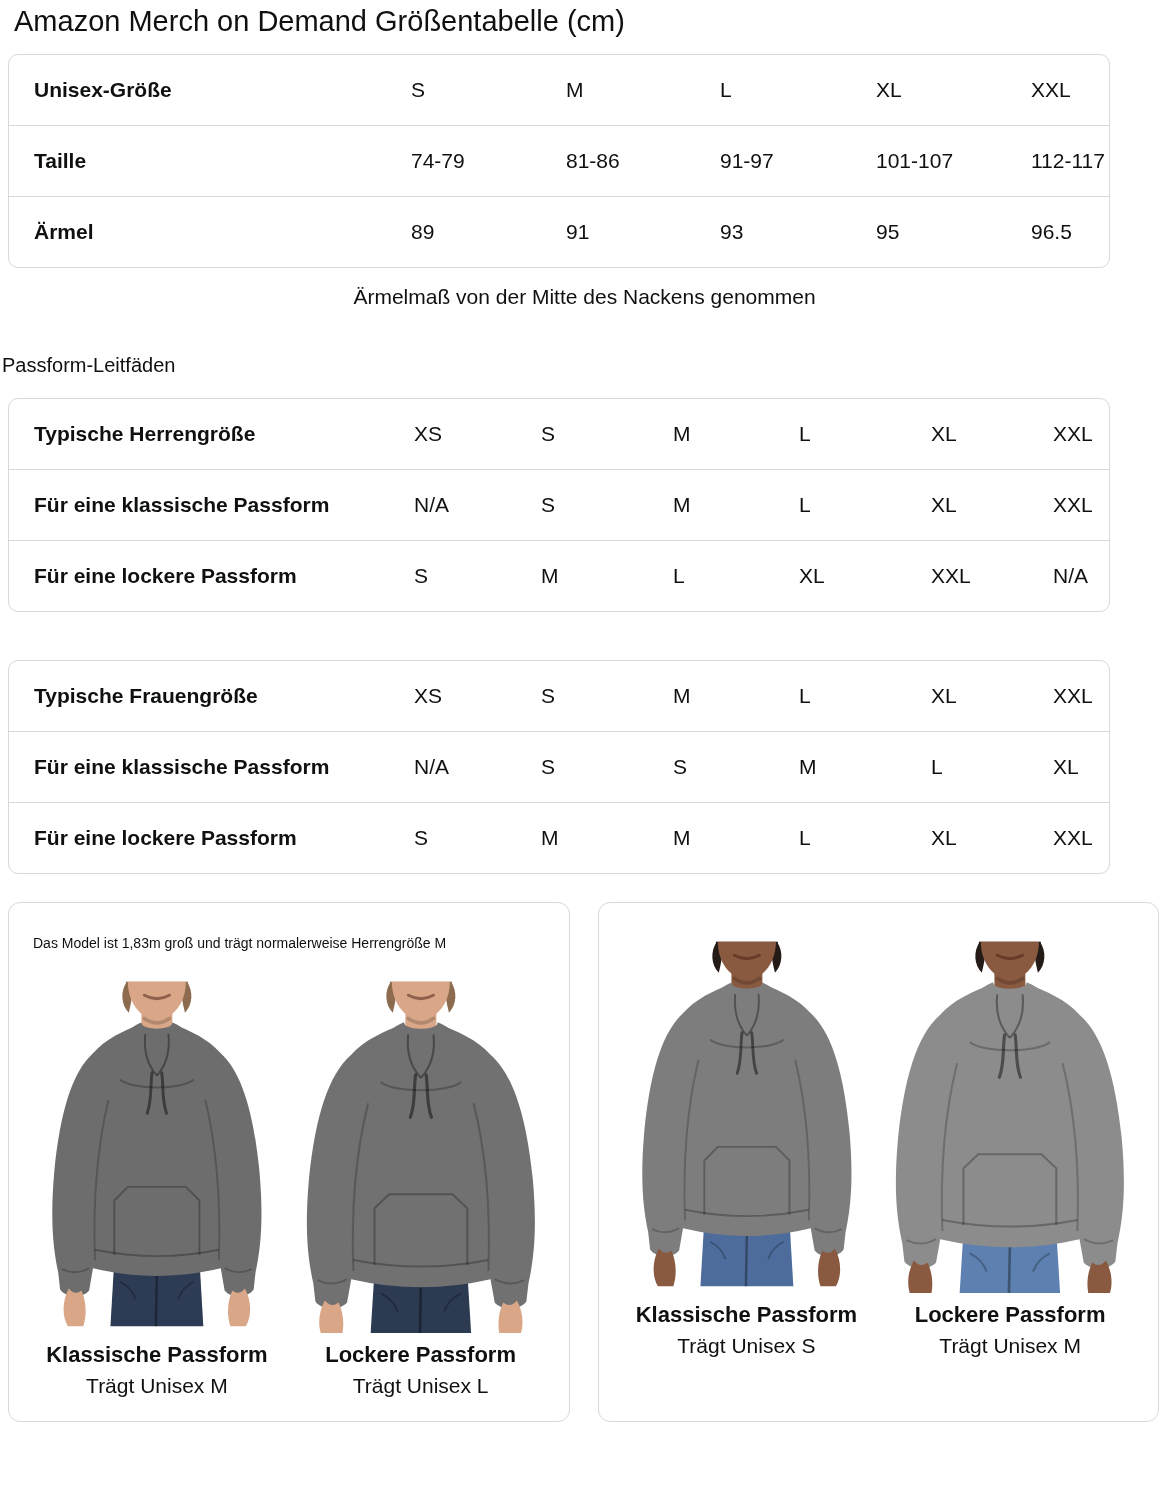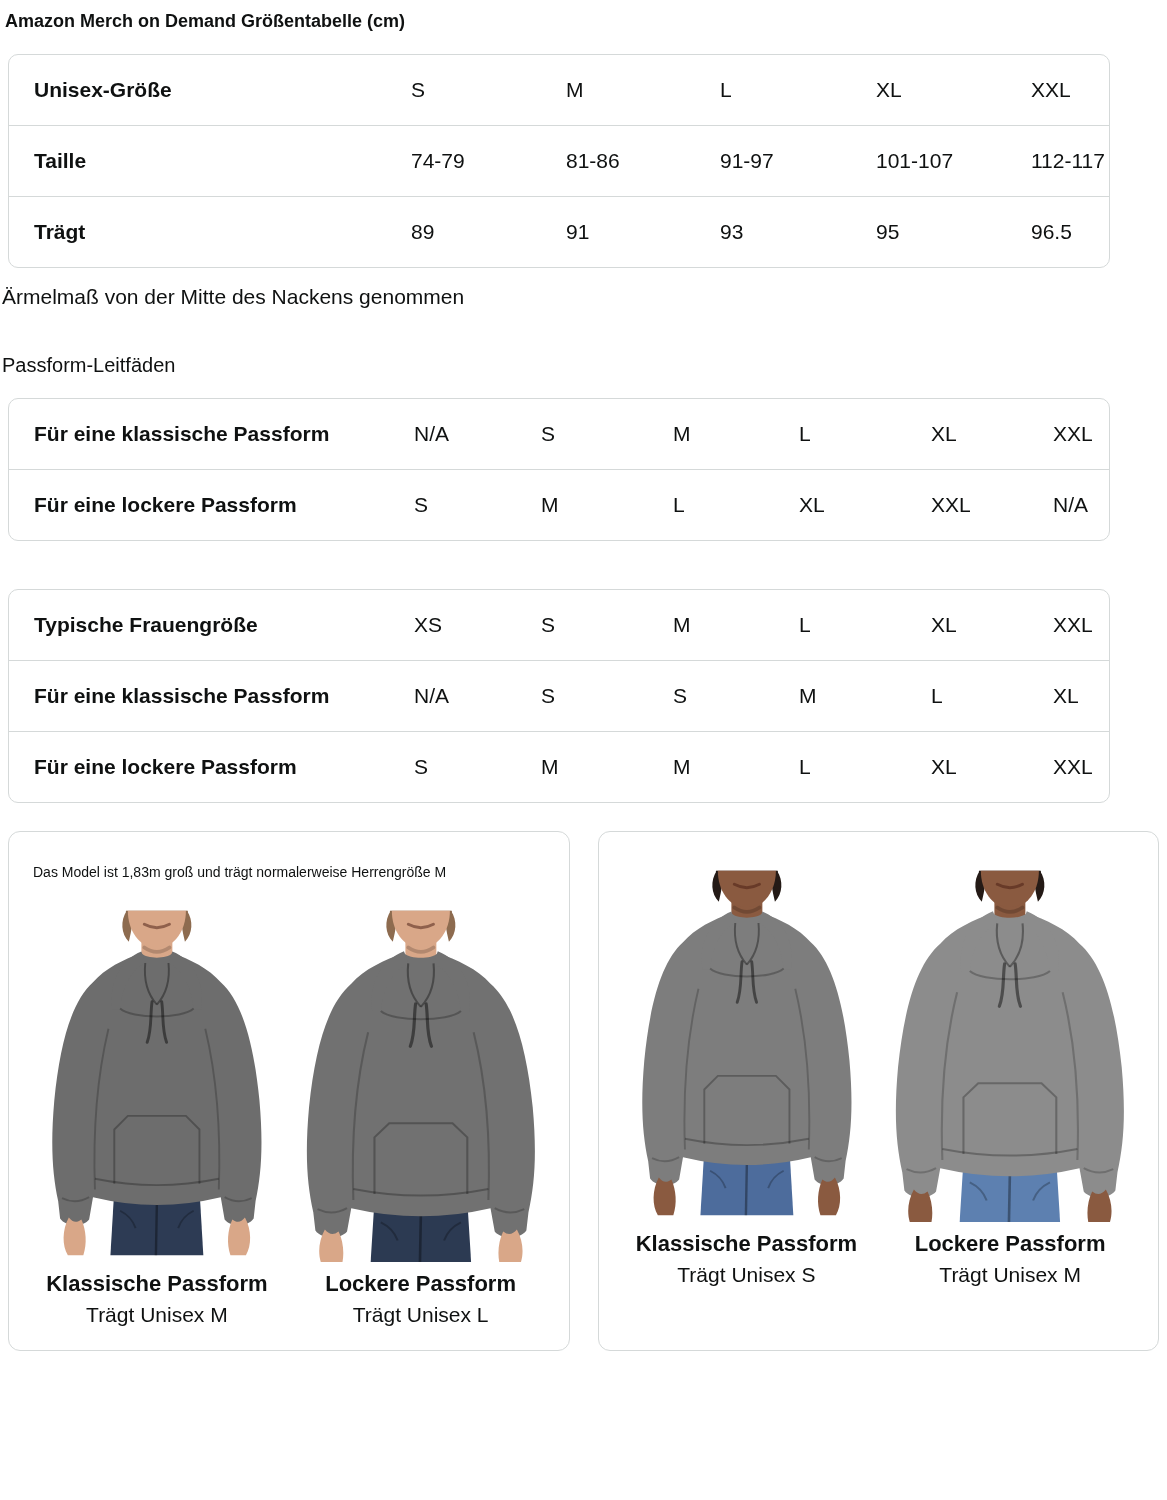--- a/index.html
+++ b/index.html
@@ -1,23 +1,23 @@
 <!DOCTYPE html>
 <html><head>
 <meta charset="utf-8">
 <style>
   html,body{margin:0;padding:0;background:#ffffff;}
   body{
     width:1167px;height:1500px;box-sizing:border-box;padding-top:4px;
     font-family:"Liberation Sans","DejaVu Sans",sans-serif;
     color:#0f1111;overflow:hidden;
   }
-  h1.page-title{margin:2px 0 0 5px;font-size:18px;line-height:30px;font-weight:700;}
+  h1.page-title{margin:2px 0 0 14px;font-size:29px;line-height:30px;font-weight:400;}
   h2.section-title{margin:40px 0 0 2px;font-size:20px;line-height:30px;font-weight:400;}
-  p.note{margin:16px 0 0 2px;font-size:21px;line-height:26px;}
+  p.note{margin:16px 0 0 2px;font-size:21px;line-height:26px;text-align:center;}
 
   table.chart{
     border-collapse:separate;border-spacing:0;
     border:1px solid #d5d9d9;border-radius:10px;
     width:1102px;margin:18px 0 0 8px;table-layout:fixed;
   }
   table.chart td{height:70px;vertical-align:middle;font-size:21px;padding:0;}
   table.chart tr + tr td{border-top:1px solid #d5d9d9;}
   table.chart td.lbl{font-weight:700;padding-left:25px;}
   table.t2{margin-top:18px;}
@@ -62,21 +62,21 @@
   </tr>
   <tr>
     <td class="lbl">Taille</td>
     <td>74-79</td>
     <td>81-86</td>
     <td>91-97</td>
     <td>101-107</td>
     <td>112-117</td>
   </tr>
   <tr>
-    <td class="lbl">Trägt</td>
+    <td class="lbl">Ärmel</td>
     <td>89</td>
     <td>91</td>
     <td>93</td>
     <td>95</td>
     <td>96.5</td>
   </tr>
 </tbody>
   </table>
 
 <p class="note">Ärmelmaß von der Mitte des Nackens genommen</p>
@@ -87,20 +87,29 @@
   <colgroup>
       <col style="width:405px">
       <col style="width:127px">
       <col style="width:132px">
       <col style="width:126px">
       <col style="width:132px">
       <col style="width:122px">
       <col>
     </colgroup>
   <tbody>
+      <tr>
+    <td class="lbl">Typische Herrengröße</td>
+    <td>XS</td>
+    <td>S</td>
+    <td>M</td>
+    <td>L</td>
+    <td>XL</td>
+    <td>XXL</td>
+  </tr>
   <tr>
     <td class="lbl">Für eine klassische Passform</td>
     <td>N/A</td>
     <td>S</td>
     <td>M</td>
     <td>L</td>
     <td>XL</td>
     <td>XXL</td>
   </tr>
   <tr>

